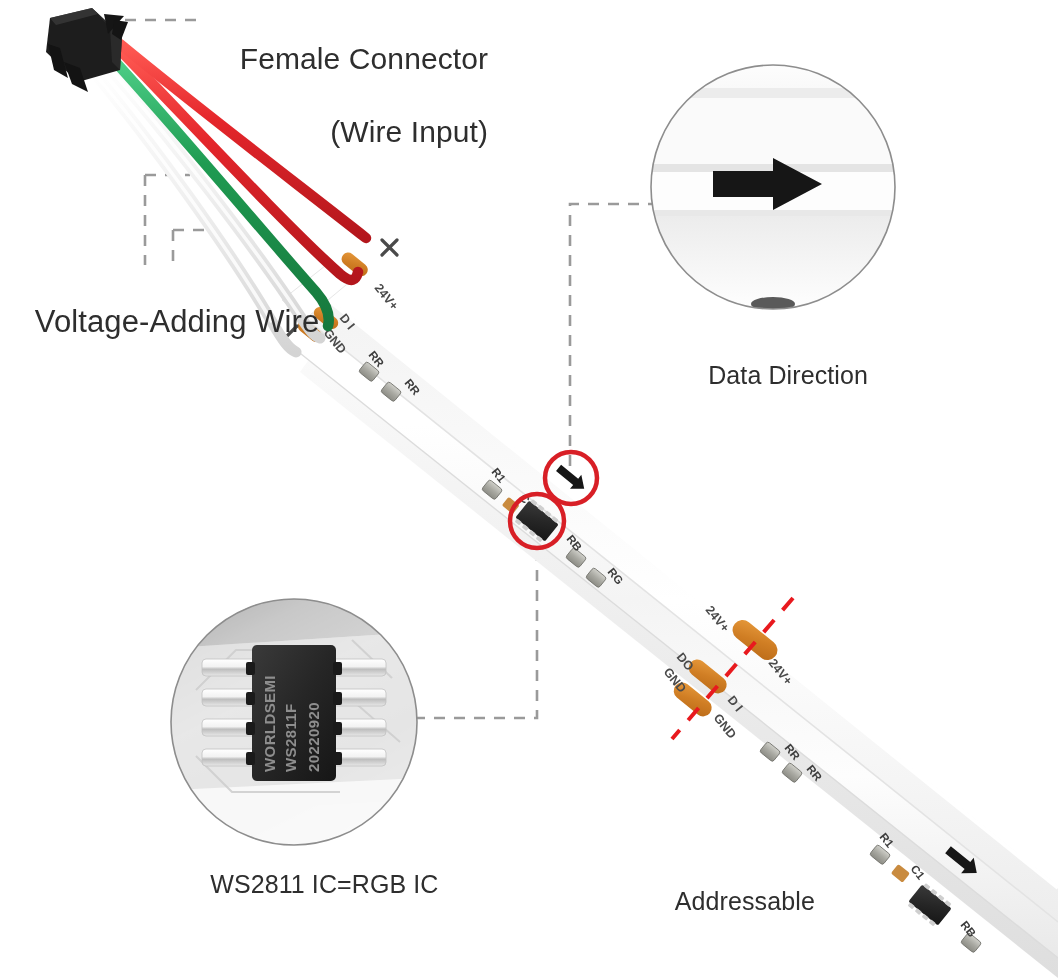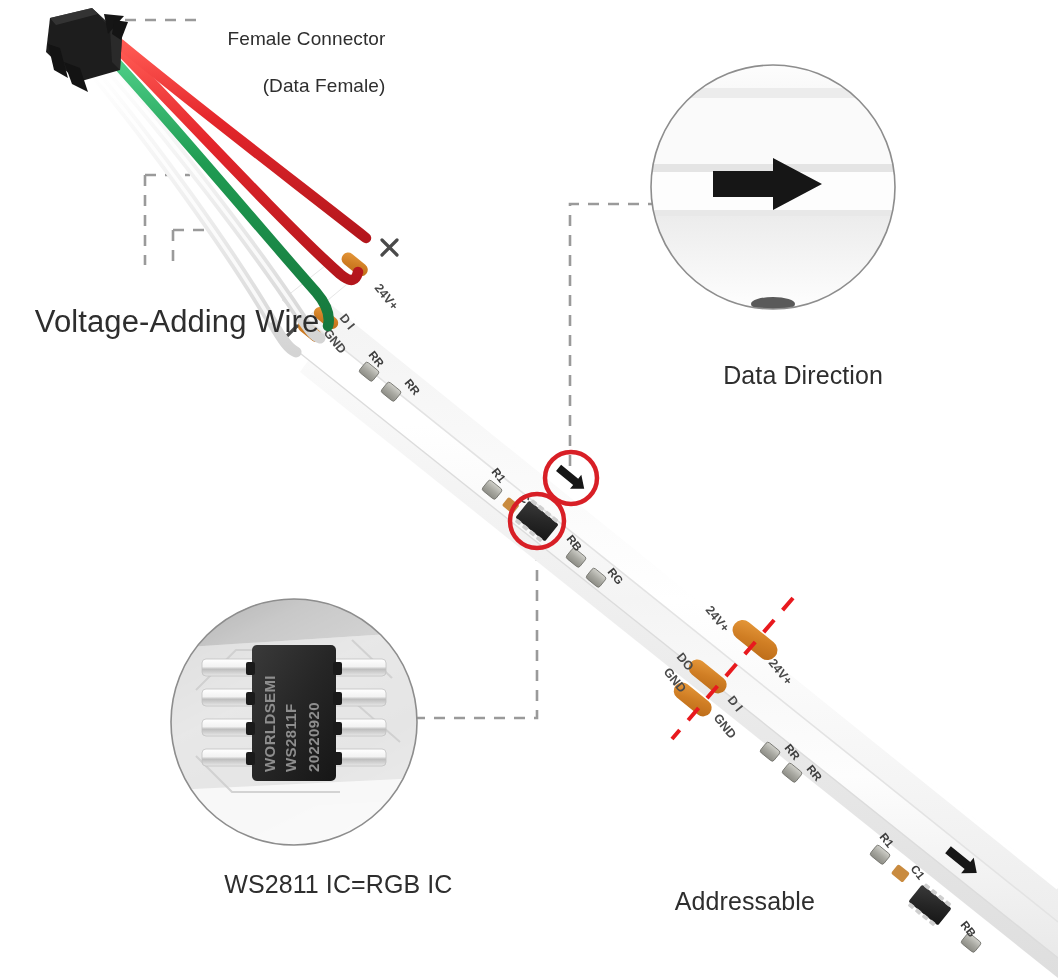--- a/index.html
+++ b/index.html
@@ -13,25 +13,25 @@
   #stage { position:absolute; inset:0; }
   svg.layer { position:absolute; left:0; top:0; width:1058px; height:978px; }
   .callout-text {
     position:absolute;
     font-family:"Liberation Sans", sans-serif;
     color:#2e2e2e;
     line-height:1.22;
     white-space:pre;
     letter-spacing:0.1px;
   }
-  #t-female   { left:206px; top:4px;   font-size:19px; text-align:left; }
+  #t-female   { left:206px; top:4px;   font-size:30px; text-align:left; }
   #t-female .l2 { display:block; text-align:right; }
   #t-voltage  { left:0px;   top:265px; font-size:31px; }
-  #t-datadir  { left:695px; top:329px; font-size:25px; }
-  #t-ws2811   { left:196px; top:838px; font-size:25px; }
+  #t-datadir  { left:680px; top:329px; font-size:25px; }
+  #t-ws2811   { left:182px; top:838px; font-size:25px; }
   #t-addr     { left:648px; top:855px; font-size:25px; }
   #t-addr .l2 { display:block; }
 </style>
 </head>
 <body>
 
 <div id="stage">
 
   <svg class="layer" viewBox="0 0 1058 978" xmlns="http://www.w3.org/2000/svg">
     <defs>
@@ -350,21 +350,21 @@
             <text transform="translate(319,772) rotate(-90)">20220920</text>
           </g>
         </g>
       </g>
       <circle cx="294" cy="722" r="123" fill="none" stroke="#8d8d8d" stroke-width="1.6"></circle>
     </g>
   </svg>
 
   <div class="callout-text" id="t-female">
     <span>Female Connector</span>
-    <span class="l2">(Data Female)</span>
+    <span class="l2">(Wire Input)</span>
   </div>
 
   <div class="callout-text" id="t-voltage">
     <span>Voltage-Adding Wire</span>
   </div>
 
   <div class="callout-text" id="t-datadir">
     <span>Data Direction</span>
   </div>
 

